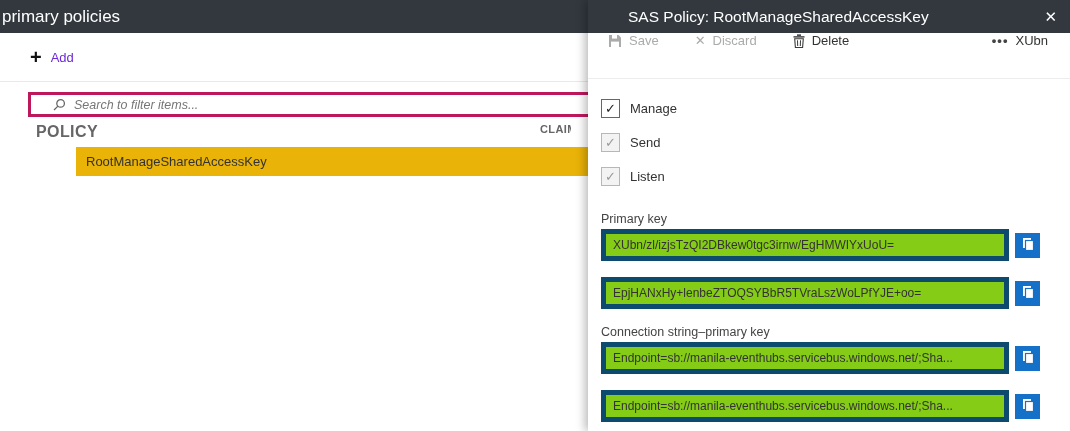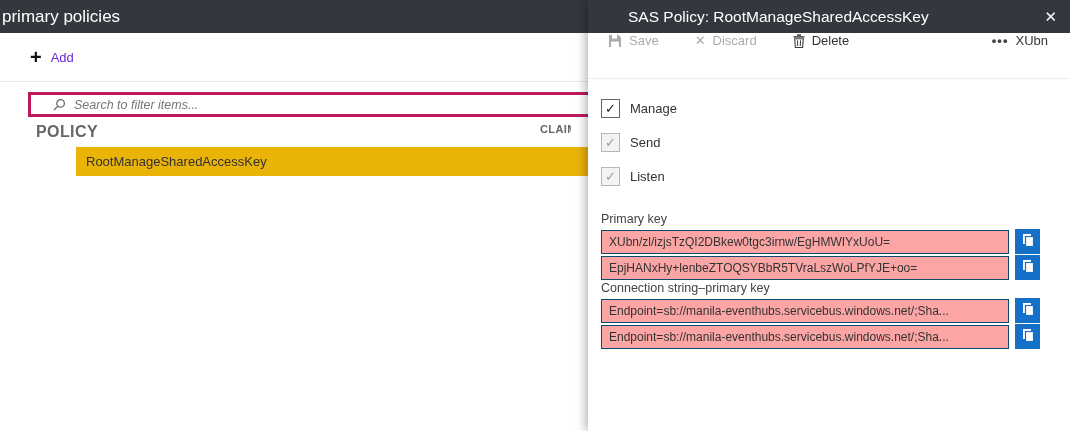--- a/index.html
+++ b/index.html
@@ -44,24 +44,24 @@
 
   .content{padding:20px 30px 0 13px;}
   .chk-row{display:flex;align-items:center;margin-bottom:15px;cursor:pointer;}
   .chk{width:17px;height:17px;border:1px solid #666;background:#fff;display:flex;align-items:center;justify-content:center;}
   .chk .mark{font-size:13px;font-weight:700;color:#222;line-height:1;}
   .chk.disabled{border-color:#b7b7b7;background:#f3f3f3;}
   .chk.disabled .mark{color:#999;}
   .chk-label{margin-left:10px;font-size:13px;color:#333;}
 
   .fields{margin-top:26px;}
-  .field{margin-bottom:1px;}
+  .field{margin-bottom:16px;}
   .field-label{font-size:12.5px;color:#444;margin-bottom:3px;height:14px;line-height:14px;}
   .field-row{display:flex;align-items:center;}
-  .field-input{flex:1;min-width:0;height:24px;box-sizing:border-box;background:#fca5a5;border:1px solid #0c4a6e;font-size:12px;color:#333;padding:0 7px;font-family:inherit;}
+  .field-input{flex:1;min-width:0;height:32px;box-sizing:border-box;background:#84cc16;border:5px solid #0c4a6e;font-size:12px;color:#333;padding:0 7px;font-family:inherit;}
   .copy-btn{width:25px;height:25px;margin-left:6px;background:#1570c7;border:none;display:flex;align-items:center;justify-content:center;cursor:pointer;flex:none;padding:0;}
 </style>
 </head>
 <body>
 
 <div class="screen">
 
   <div class="topbar">
     <span class="left-blade-title">primary policies</span>
   </div>

